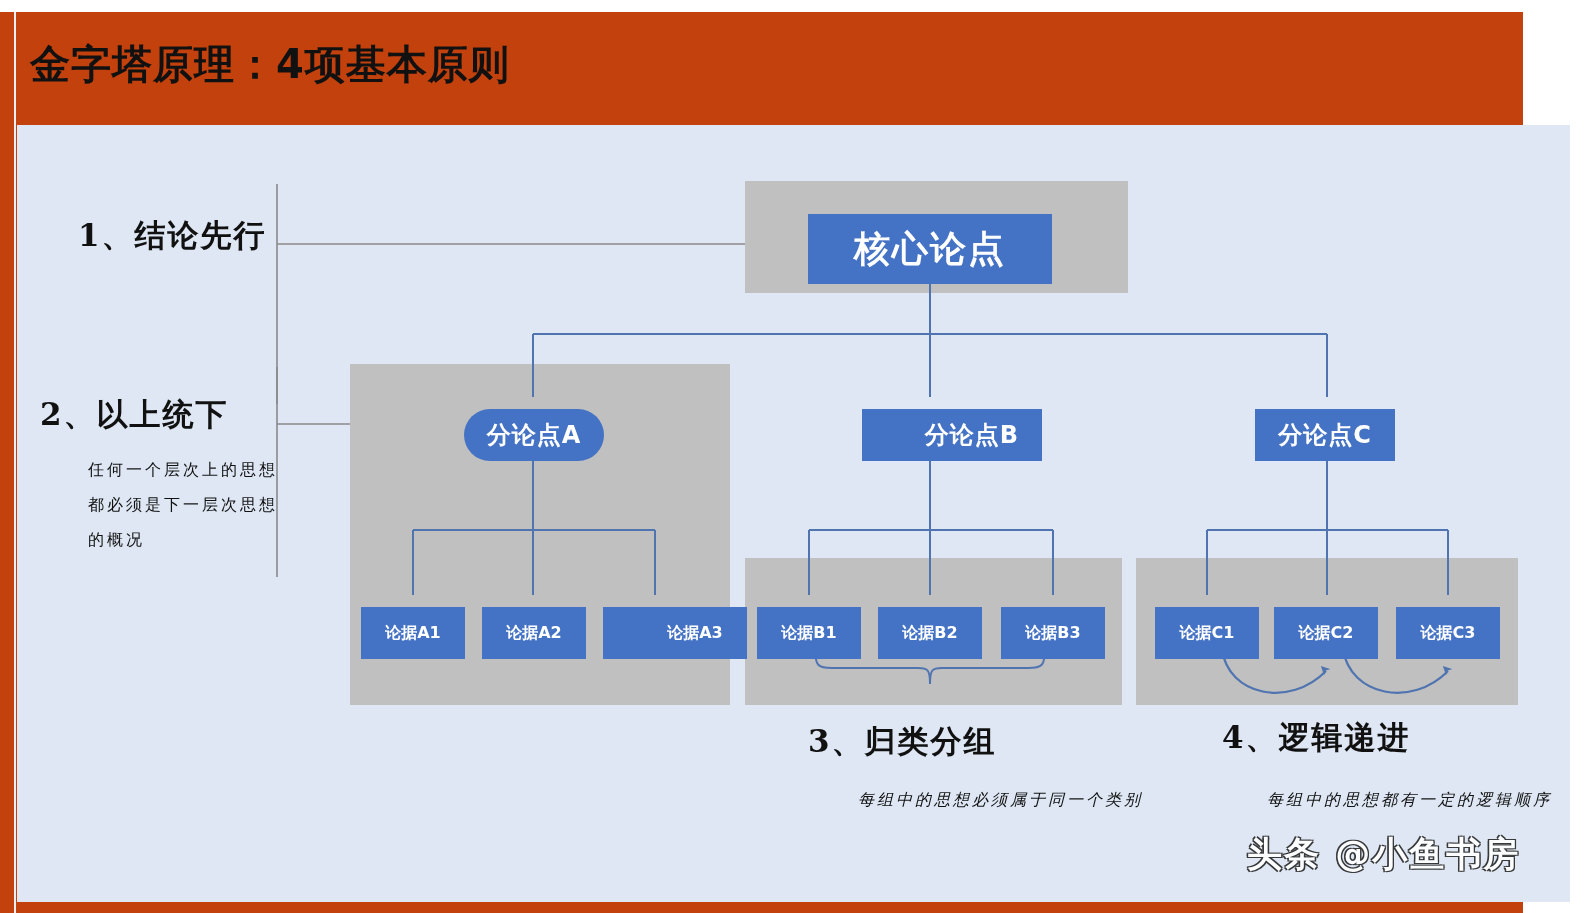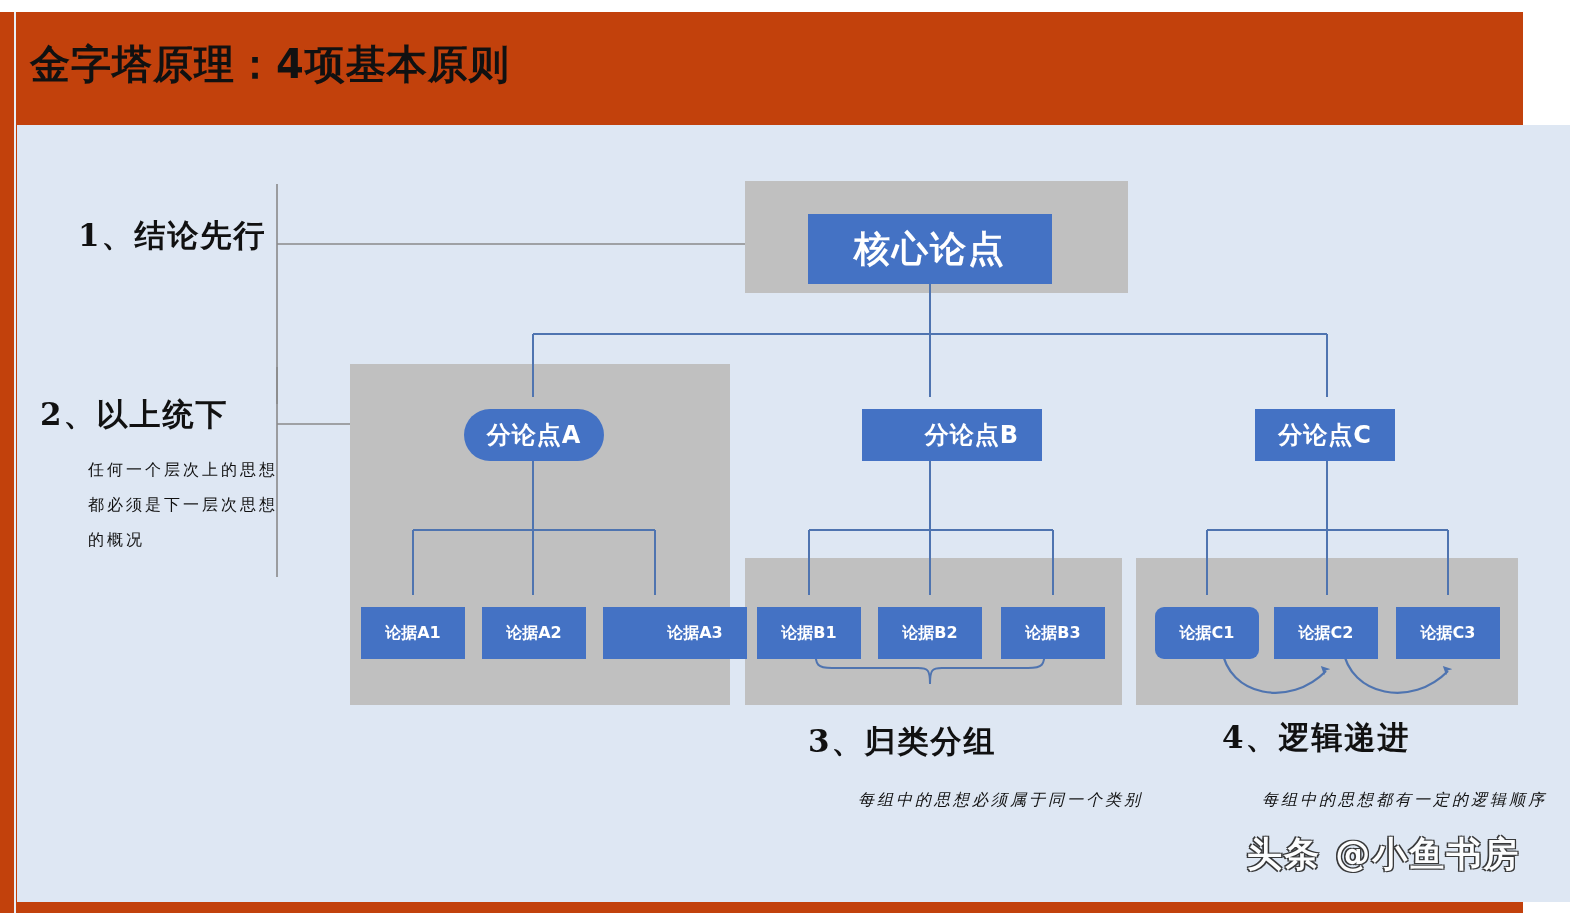--- a/index.html
+++ b/index.html
@@ -95,21 +95,21 @@
     font-size: 16px;
     font-weight: bold;
     letter-spacing: 0px;
   }
   #leaf-a1 { left: 361px;  top: 583px; }
   #leaf-a2 { left: 482px;  top: 583px; }
   #leaf-a3 { left: 603px;  top: 583px; padding-left: 40px; }
   #leaf-b1 { left: 757px;  top: 583px; }
   #leaf-b2 { left: 878px;  top: 583px; }
   #leaf-b3 { left: 1001px; top: 583px; }
-  #leaf-c1 { left: 1155px; top: 583px; border-radius: 9px; }
+  #leaf-c1 { left: 1155px; top: 583px; }
   #leaf-c2 { left: 1274px; top: 583px; }
   #leaf-c3 { left: 1396px; top: 583px; }
 
   
   #wires {
     position: absolute;
     left: 0; top: 0;
     width: 1587px; height: 913px;
     pointer-events: none;
   }
@@ -148,20 +148,21 @@
     left: 858px; top: 770px;
     width: 290px;
     font-style: italic;
   }
   #prin4 { left: 1222px; top: 706px; }
   #prin4-body {
     position: absolute;
     left: 1262px; top: 770px;
     width: 290px;
     font-style: italic;
+    text-align: right;
   }
   .p-body.ital { font-style: italic; }
 
   
   #watermark {
     position: absolute;
     left: 1247px;
     top: 819px;
     font-family: "DejaVu Sans", "Liberation Sans", sans-serif;
     font-size: 35px;

